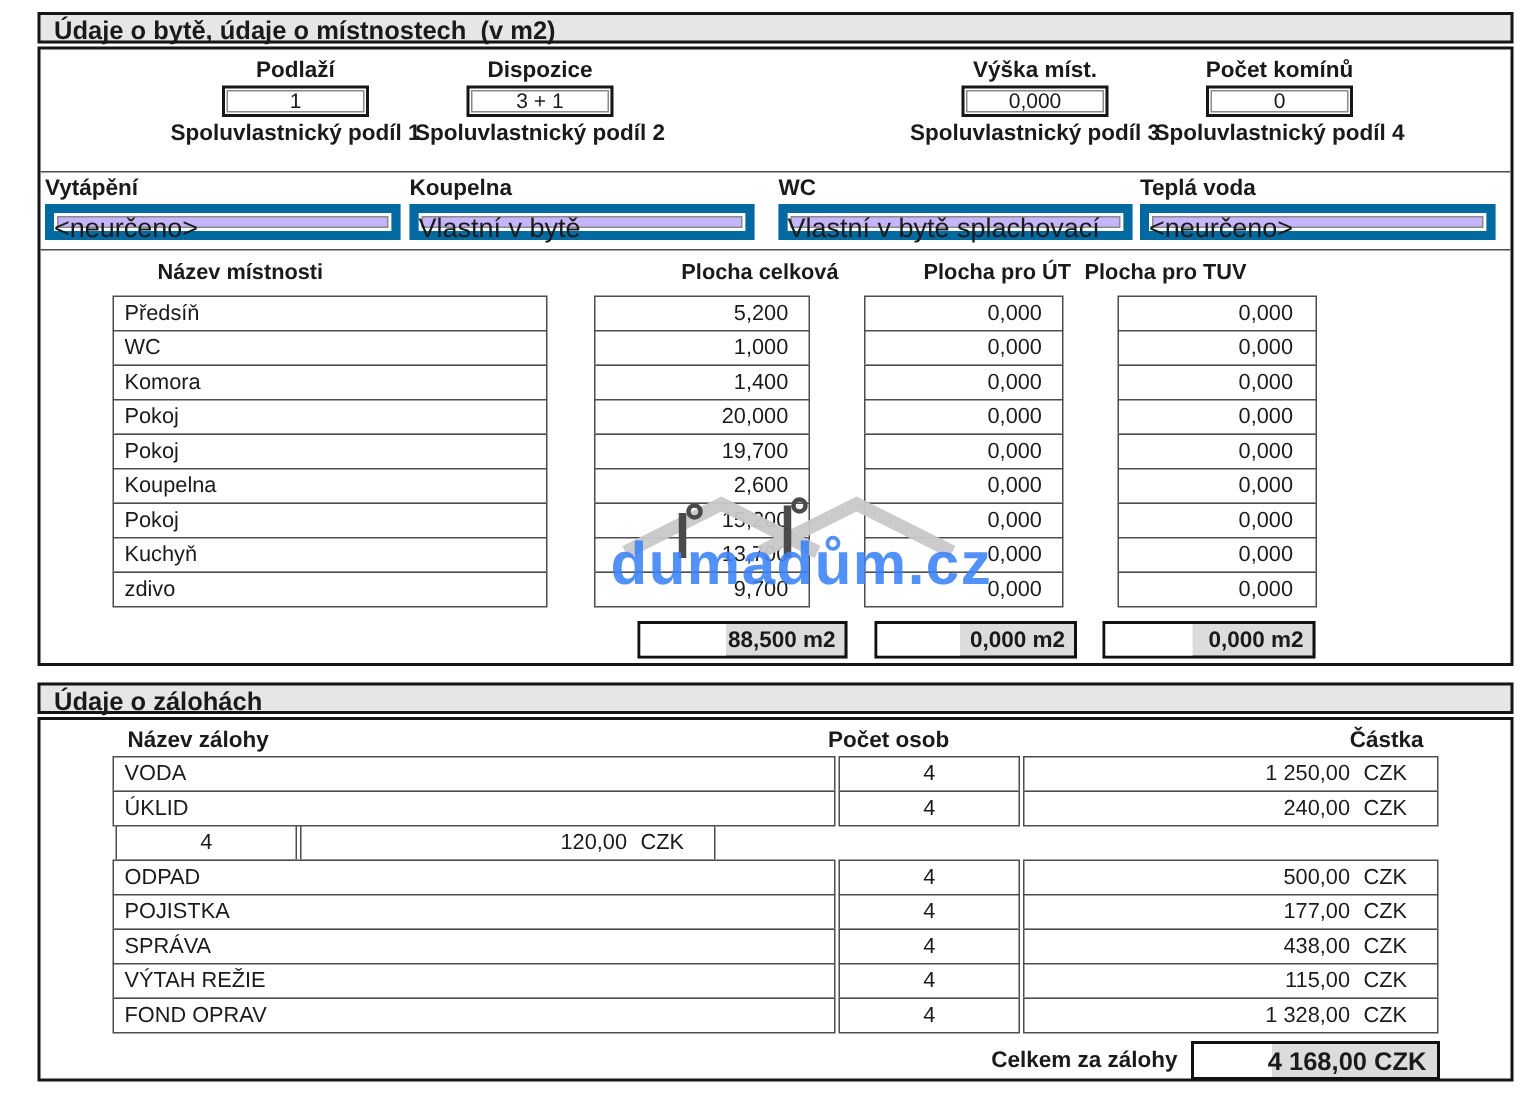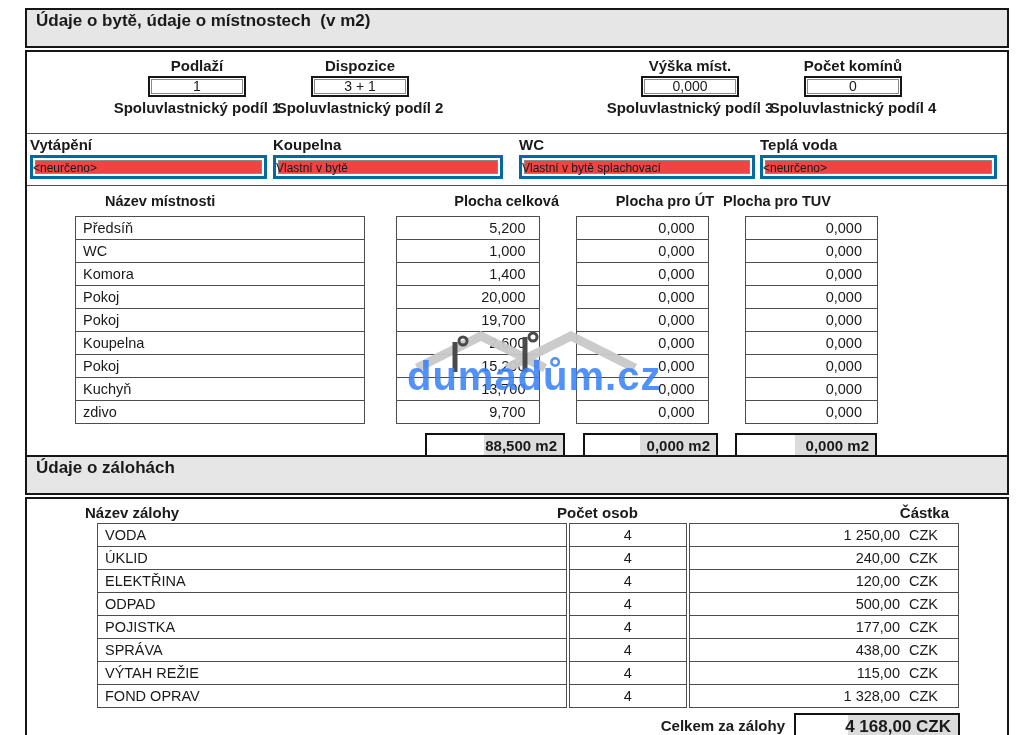--- a/index.html
+++ b/index.html
@@ -3,42 +3,42 @@
 <meta charset="utf-8">
 <style>
   * { margin:0; padding:0; box-sizing:border-box; }
   html,body { background:#fff; }
   body { font-family:"Liberation Sans", sans-serif; color:#1a1a1a; }
   .page { position:relative; width:1024px; height:735px; background:#ffffff; overflow:hidden; }
 
   
   .panel { position:absolute; left:25px; width:984px; }
   .bar { background:#e6e6e6; border:2px solid #161616; font-weight:700; font-size:17px;
-         padding:1px 9px 3px; height:40px; }
+         padding:1px 9px 3px; height:21px; }
   .bar span { white-space:pre; }
   .sbox { margin-top:2px; border:2px solid #161616; position:relative; background:#fff; }
   #sec1 { top:8px; } #sec1 .sbox { height:413px; }
   #sec2 { top:455px; } #sec2 .sbox { height:243px; }
 
   
   .fgroup { position:absolute; top:5px; width:190px; text-align:center; }
   .flabel { font-weight:700; font-size:15px; }
   .fbox { width:98px; height:21px; margin:2px auto 2px; border:2px solid #161616;
           box-shadow: inset 0 0 0 1px #fff, inset 0 0 0 2px #8a8a8a;
           font-size:14px; line-height:17px; text-align:center; background:#fff; }
   .fshare { font-weight:700; font-size:15px; }
 
   .sep { position:absolute; left:0; right:0; border-top:1px solid #4f4f4f; }
 
   
   .ugroup { position:absolute; top:84px; text-align:left; }
   .ulabel { font-weight:700; font-size:15px; }
-  .ubox { margin-top:2px; height:24px; border:3px solid #0369a1;
+  .ubox { margin-top:2px; height:24px; border:6px solid #0369a1;
           box-shadow: inset 0 0 0 2px #fff, inset 0 0 0 3px #8a8a8a;
-          line-height:20px; font-size:12px; background:#ef4444; }
+          line-height:20px; font-size:18px; background:#c4b5fd; }
 
   
   .rhdr { position:absolute; top:141px; left:0; right:0; height:18px; font-weight:700; font-size:14.5px; }
   .rh-name { position:absolute; left:78px; }
   .rh-total { position:absolute; left:378px; width:162px; text-align:right; padding-right:8px; }
   .rh-ut { position:absolute; left:543px; width:152px; text-align:right; padding-right:8px; }
   .rh-tuv { position:absolute; left:660px; width:152px; text-align:right; padding-right:8px; }
 
   .rtable { position:absolute; left:48px; top:165px; width:803px; }
   .rrow { display:flex; margin-top:-1px;gap:32px; }
@@ -56,26 +56,26 @@
 
   
   .watermark { position:absolute; left:405px; top:328px; width:310px; height:80px; z-index:5; pointer-events:none; }
   .wm-text { position:absolute; left:2px; top:26px; font-size:40px; font-weight:700;
              color:#3b82f6; letter-spacing:1px; opacity:.88; }
   .wm-svg { position:absolute; left:0; top:0; }
 
   
   .dhdr { position:absolute; top:5px; left:0; right:0; height:18px; font-weight:700; font-size:15px; }
   .dh-name { position:absolute; left:58px; }
-  .dh-persons { position:absolute; left:530px; width:123px; text-align:left; }
+  .dh-persons { position:absolute; left:504px; width:123px; text-align:center; }
   .dh-amount { position:absolute; right:58px; }
 
   .dtable { position:absolute; left:48px; top:25px; width:884px; }
   .drow { display:flex; margin-top:-1px; }
-  .d-name { width:482px; padding-left:7px;margin-left:22px; }
+  .d-name { width:482px; padding-left:7px; }
   .d-persons { width:121px; margin-left:2px; text-align:center; }
   .d-amount { width:277px; margin-left:2px; display:flex; justify-content:flex-end; gap:9px; padding-right:20px; }
 
   .dtotal-label { position:absolute; top:218px; right:222px; font-weight:700; font-size:15px; }
   .dtotal-box { position:absolute; top:214px; left:767px; width:166px; height:26px;
                 border:2px solid #111; background:#dcdcdc; font-weight:700; font-size:17px; }
   .dtotal-box::before { content:''; position:absolute; left:0; top:0; bottom:0; width:32%; background:#fff; }
   .dtotal-box span { position:relative; display:block; text-align:right; padding:2px 7px 0 0; }
 </style>
 </head>
@@ -242,21 +242,20 @@
           </div>
           <div class="drow">
             <div class="cell d-name">ÚKLID</div>
             <div class="cell d-persons">4</div>
             <div class="cell d-amount">
               <span>240,00</span>
               <span>CZK</span>
             </div>
           </div>
           <div class="drow">
-            <div class="cell d-name">ELEKTŘINA</div>
             <div class="cell d-persons">4</div>
             <div class="cell d-amount">
               <span>120,00</span>
               <span>CZK</span>
             </div>
           </div>
           <div class="drow">
             <div class="cell d-name">ODPAD</div>
             <div class="cell d-persons">4</div>
             <div class="cell d-amount">

